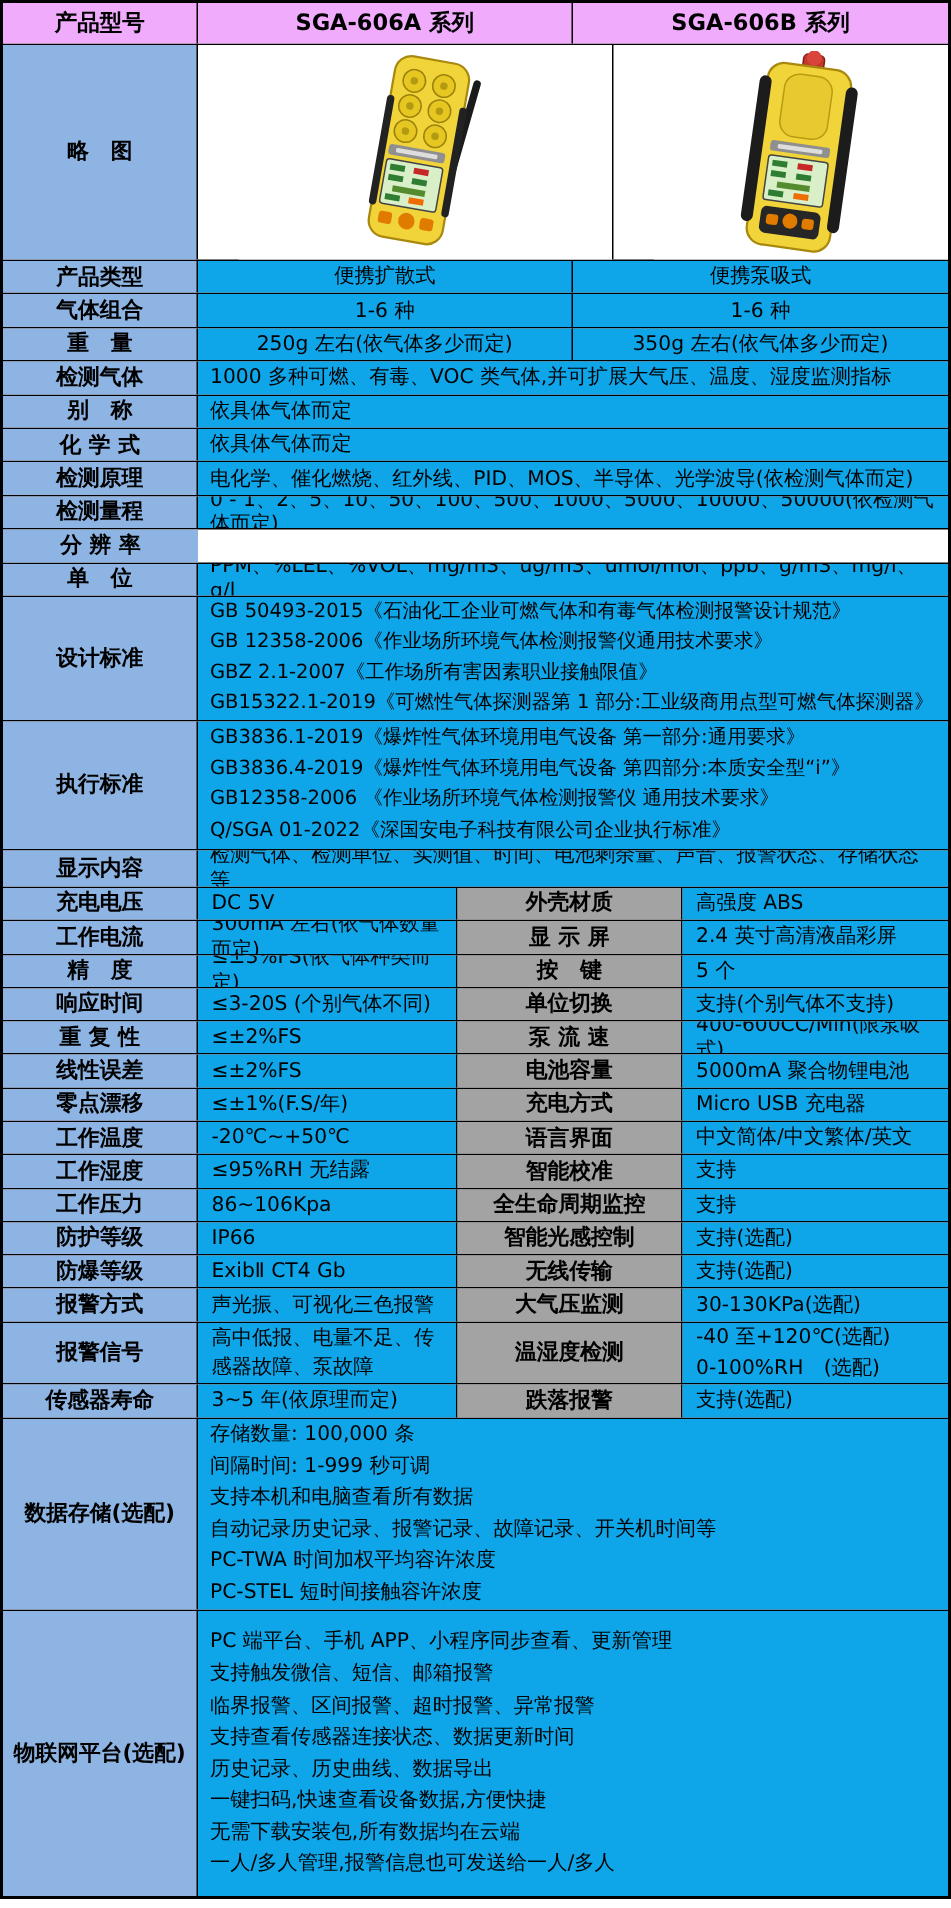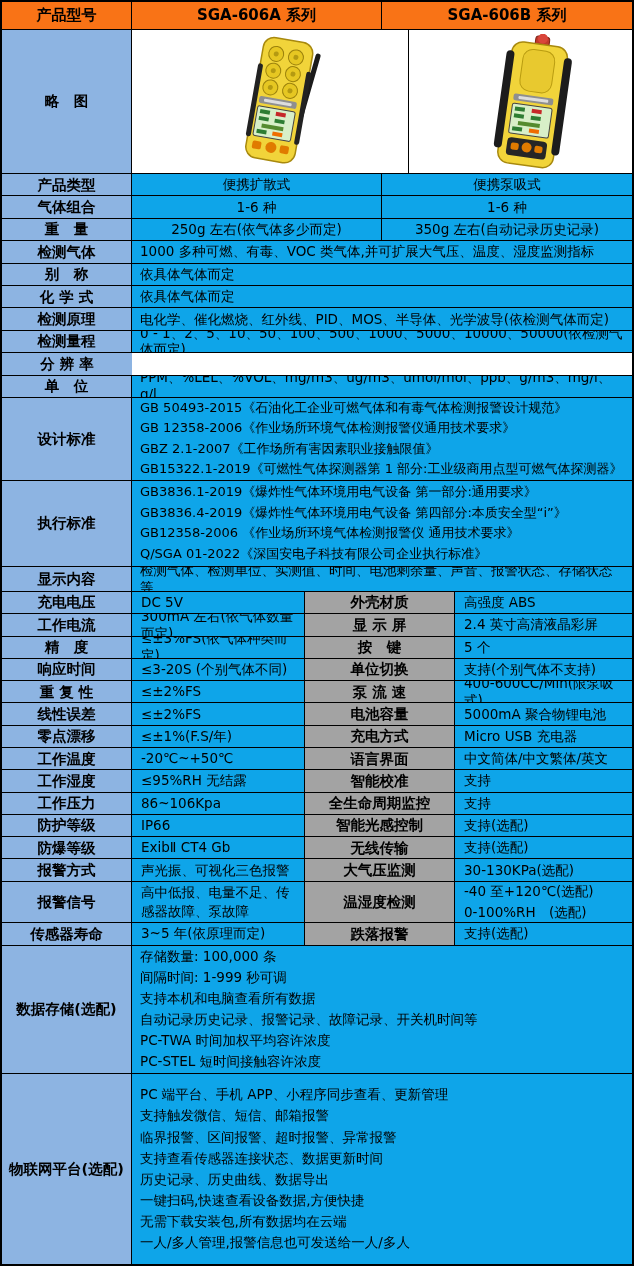--- a/index.html
+++ b/index.html
@@ -11,21 +11,21 @@
   .row { display:flex; border-bottom:1px solid #000; align-items:stretch; }
   .row:last-child { border-bottom:none; }
   .cell {
     box-sizing:border-box; border-right:1px solid #000;
     display:flex; align-items:center; justify-content:center;
     overflow:hidden; line-height:1.25;
   }
   .cell:last-child { border-right:none; }
 
   .lab { width:130px; flex:none; background:#8DB4E2; font-weight:bold; font-size:14.5px; text-align:center; }
-  .hdr { background:#f97316; font-weight:bold; font-size:15px; }
+  .hdr { background:#f0abfc; font-weight:bold; font-size:15px; }
   .val { background:#0ea5e9; font-size:13.5px; }
   .colA { width:250px; flex:none; }
   .colB { flex:1; }
   .full { flex:1; justify-content:flex-start; padding:0 8px; text-align:left; }
   .v1 { width:173px; flex:none; justify-content:flex-start; padding:0 4px 0 9px; text-align:left; }
   .l2 { width:150px; flex:none; background:#a3a3a3; font-weight:bold; font-size:14.5px; }
   .v2 { flex:1; justify-content:flex-start; padding:0 4px 0 9px; text-align:left; }
 
   .rh { height:27px; }
   .rsketch { height:143px;gap:27px; }
@@ -137,21 +137,21 @@
     <div class="cell colB val">便携泵吸式</div>
   </div>
   <div class="row rs">
     <div class="cell lab">气体组合</div>
     <div class="cell colA val">1-6 种</div>
     <div class="cell colB val">1-6 种</div>
   </div>
   <div class="row rs">
     <div class="cell lab">重　量</div>
     <div class="cell colA val">250g 左右(依气体多少而定)</div>
-    <div class="cell colB val">350g 左右(自动记录历史记录)</div>
+    <div class="cell colB val">350g 左右(依气体多少而定)</div>
   </div>
 
   <div class="row rs">
     <div class="cell lab">检测气体</div>
     <div class="cell val full">1000 多种可燃、有毒、VOC 类气体,并可扩展大气压、温度、湿度监测指标</div>
   </div>
   <div class="row rs">
     <div class="cell lab">别　称</div>
     <div class="cell val full">依具体气体而定</div>
   </div>

